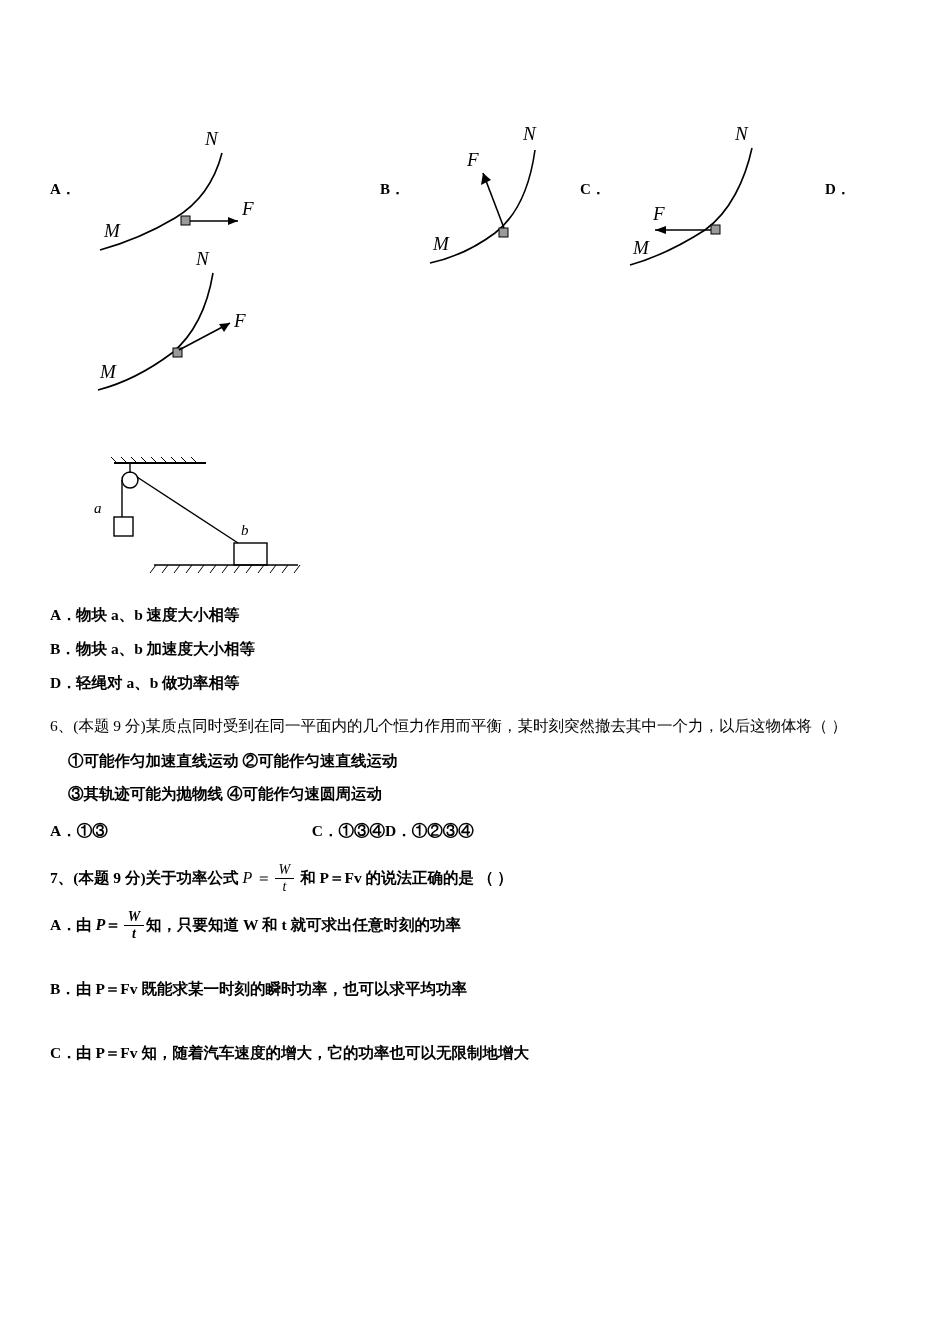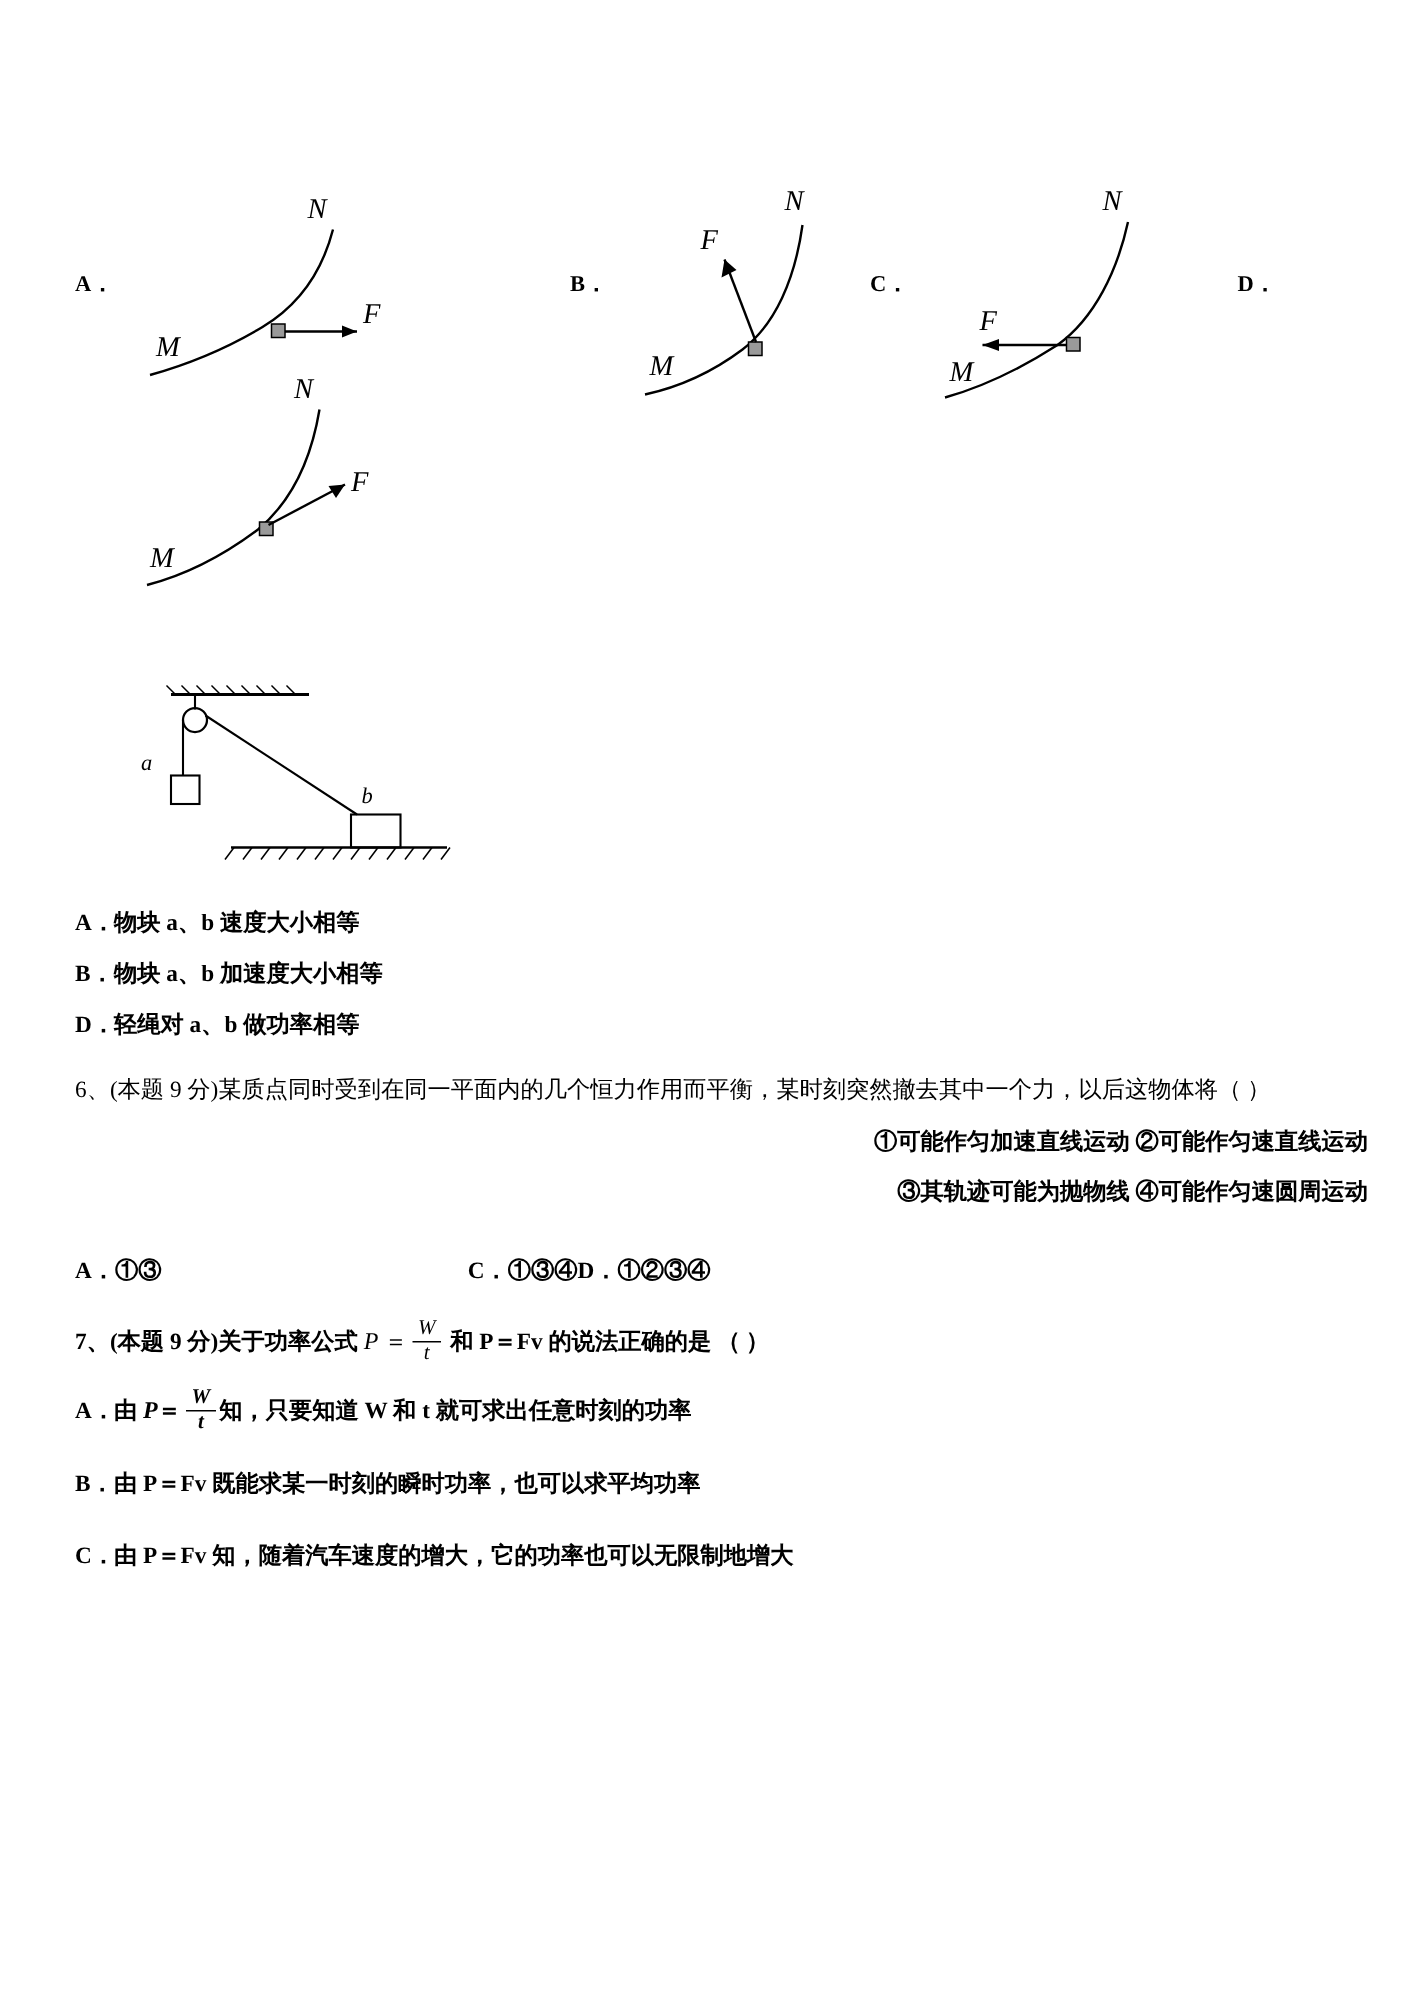--- a/index.html
+++ b/index.html
@@ -66,32 +66,30 @@
   .opt-line .lab {
     display: inline-block;
     width: 26px;
   }
   .sub-line {
     font-size: 15.5px;
     line-height: 2.15;
     margin: 0;
     padding-left: 18px;
     font-weight: bold;
-    text-align: right;
   }
   .choices-row {
     font-size: 15.5px;
     font-weight: bold;
     margin-top: 4px;
     line-height: 2.0;
     display: flex;
   }
   .choices-row > span {
     display: inline-block;
-    margin-top: 16px;
   }
   .ch1 { width: 160px; }
   .ch2 { width: 165px; }
   .ch3 { width: 175px; text-align: right; }
 
   
   .fig-pulley {
     margin: 10px 0 14px 36px;
   }
 
@@ -117,21 +115,21 @@
     border-top: 1px solid #000;
     padding: 1px 4px 0 4px;
   }
   .pvar {
     font-style: italic;
     font-size: 16px;
   }
   .eqspace { letter-spacing: 1px; }
   .q-7 { margin-top: 16px; }
   .opt-7 { margin-top: 12px; }
-  .opt-7b { margin-top: 14px; }
+  .opt-7b { margin-top: 30px; }
 </style>
 </head>
 <body>
 
 <div class="page">
 <div class="content">
 
   <div class="opt-diagram-row">
 
     <div class="opt-label" style="left:0px; top:140px;">A．</div>

